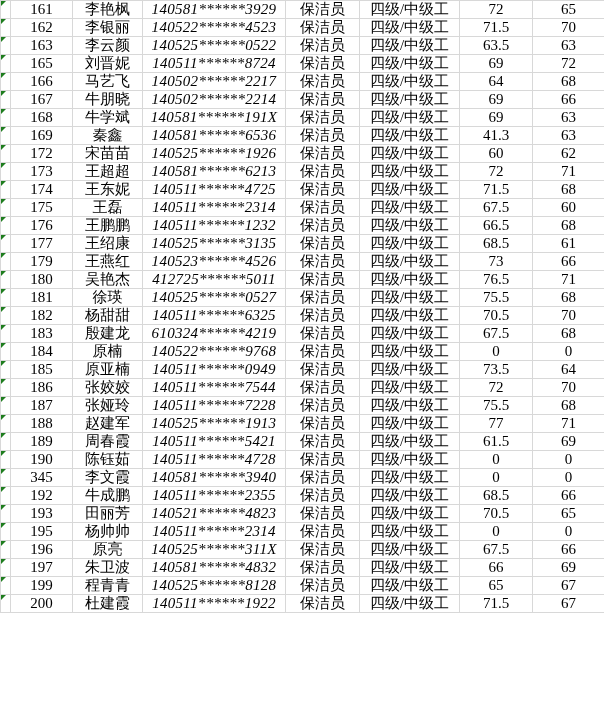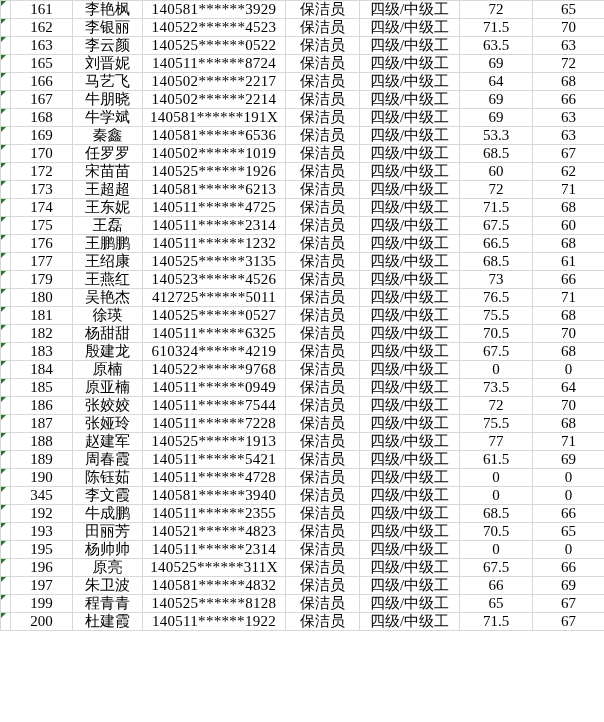--- a/index.html
+++ b/index.html
@@ -31,20 +31,21 @@
     white-space: nowrap;
     overflow: hidden;
     position: relative;
   }
   td.cell-indicator {
     border-left: none;
   }
   td.cell-id {
     font-size: 13px;
     letter-spacing: 0.3px;
+    font-style: italic;
   }
   td.cell-level {
     font-size: 14px;
   }
   .tri {
     position: absolute;
     top: 0;
     left: 0;
     width: 0;
     height: 0;
@@ -153,34 +154,22 @@
   </tr>
       <tr>
     <td class="cell-indicator">
           <span class="tri"></span>
         </td>
     <td>169</td>
     <td>秦鑫</td>
     <td class="cell-id">140581******6536</td>
     <td>保洁员</td>
     <td class="cell-level">四级/中级工</td>
-    <td>53.3</td>
+    <td>41.3</td>
     <td>63</td>
-  </tr>
-      <tr>
-    <td class="cell-indicator">
-          <span class="tri"></span>
-        </td>
-    <td>170</td>
-    <td>任罗罗</td>
-    <td class="cell-id">140502******1019</td>
-    <td>保洁员</td>
-    <td class="cell-level">四级/中级工</td>
-    <td>68.5</td>
-    <td>67</td>
   </tr>
       <tr>
     <td class="cell-indicator">
           <span class="tri"></span>
         </td>
     <td>172</td>
     <td>宋苗苗</td>
     <td class="cell-id">140525******1926</td>
     <td>保洁员</td>
     <td class="cell-level">四级/中级工</td>

